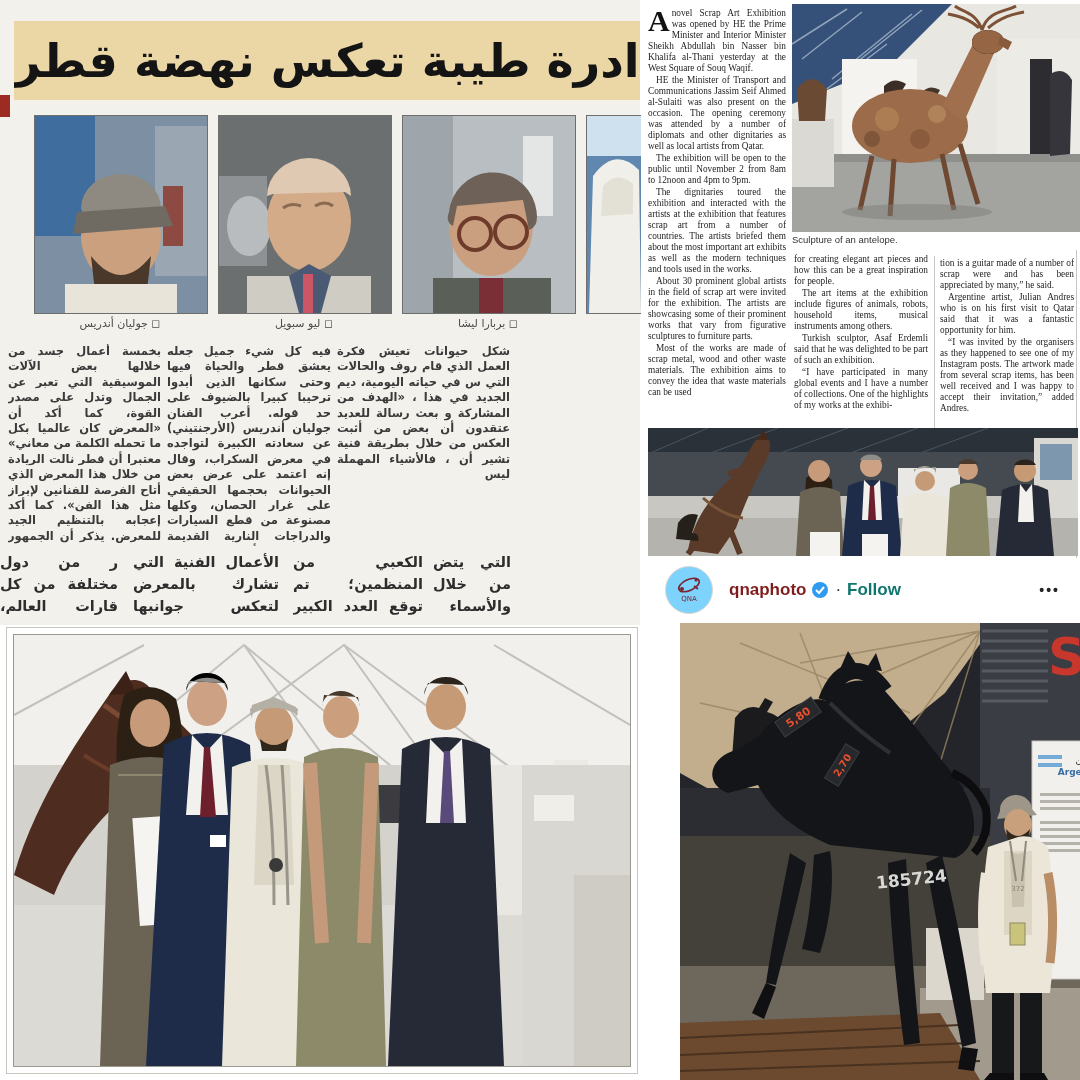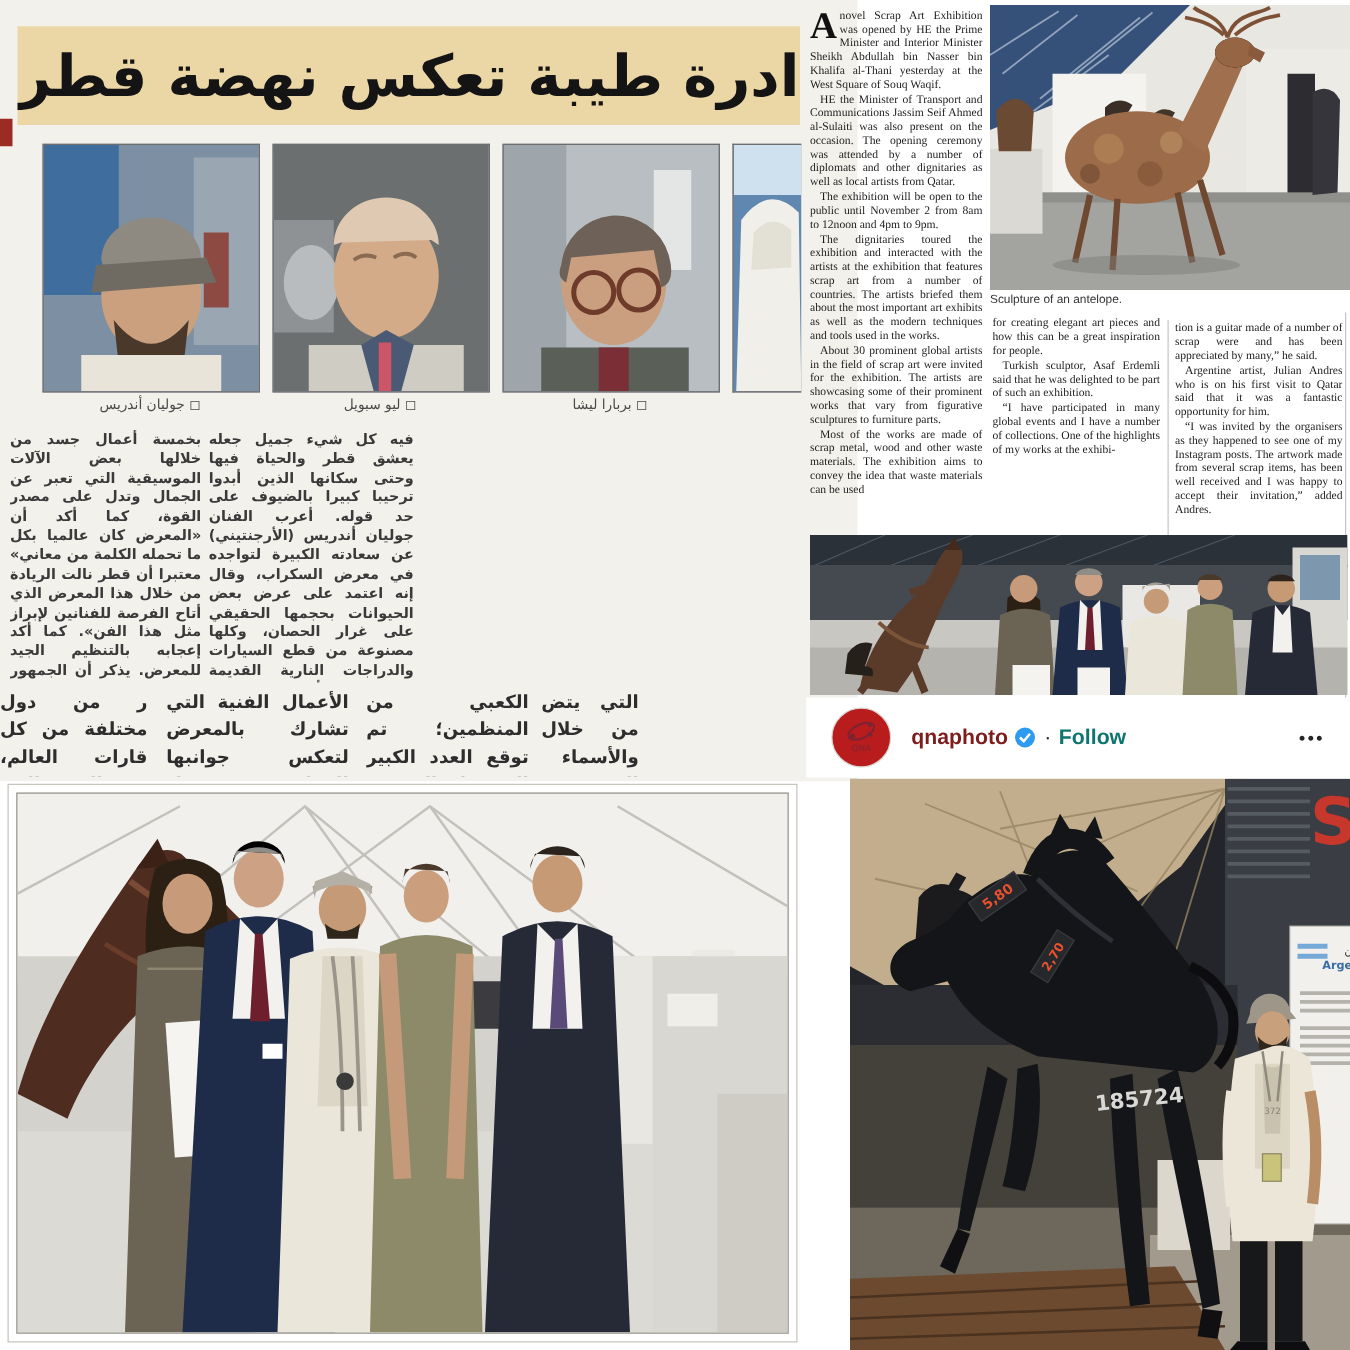--- a/index.html
+++ b/index.html
@@ -1,21 +1,21 @@
 <!DOCTYPE html>
 <html><head>
 <meta charset="utf-8">
 <style>
   html,body{margin:0;padding:0;background:#ffffff;}
   #canvas{position:relative;width:1080px;height:1080px;background:#ffffff;overflow:hidden;
           font-family:"Liberation Sans",sans-serif;}
   .abs{position:absolute;}
 
   
-  .np{left:0;top:0;width:640px;height:625px;background:#f3f1ec;padding-left:46px;}
+  .np{left:0;top:0;width:640px;height:625px;background:#f3f1ec;}
   .np-headline{left:14px;top:21px;width:626px;height:79px;background:#ebd7a5;
     display:flex;align-items:center;justify-content:center;overflow:hidden;}
   .np-headline span{font-family:"DejaVu Sans",sans-serif;font-weight:bold;font-size:46px;
     color:#141414;direction:rtl;white-space:nowrap;}
   .portrait{top:115px;height:197px;background:#8d99a5;border:1px solid #6e6e6e;overflow:hidden;}
   .pcap{top:317px;height:16px;font-family:"DejaVu Sans",sans-serif;font-size:11px;color:#4a4a4a;
     text-align:center;direction:rtl;}
   .ar-col{top:344px;height:202px;direction:rtl;text-align:justify;font-family:"DejaVu Sans",sans-serif;
     font-size:11.5px;line-height:15.4px;font-weight:600;color:#3a3a3a;overflow:hidden;}
   .ar-big{top:551px;height:70px;direction:rtl;text-align:justify;font-family:"DejaVu Sans",sans-serif;
@@ -25,21 +25,21 @@
   .eng{font-family:"Liberation Serif",serif;font-size:9.3px;line-height:11px;color:#1d1d1d;
     text-align:justify;}
   .eng p{margin:0 0 1px 0;text-indent:8px;}
   .eng p.first{text-indent:0;}
   .dropcap{float:left;font-size:30px;line-height:26px;padding-right:2px;font-weight:bold;color:#111;}
   .vrule{width:1px;background:#c9c7c2;}
   .caption{font-family:"Liberation Sans",sans-serif;font-size:9.5px;color:#333;}
 
   
   .ig{left:645px;top:558px;width:433px;height:64px;background:#fff;display:flex;align-items:center;}
-  .ig-avatar{width:46px;height:46px;border-radius:50%;border:1px solid #d9d6d2;background:#b91c1c;
+  .ig-avatar{width:46px;height:46px;border-radius:50%;border:1px solid #d9d6d2;background:#7dd3fc;
     margin-left:20px;display:flex;align-items:center;justify-content:center;}
   .ig-user{font-weight:bold;font-size:17px;color:#7f1d1d;margin-left:16px;}
   .ig-follow{color:#0f766e;font-size:17px;font-weight:bold;margin-left:6px;}
   .ig-sep{color:#262626;font-size:17px;margin-left:6px;}
   .ig-dots{margin-left:auto;margin-right:18px;color:#262626;font-size:14px;letter-spacing:2px;font-weight:bold;}
 
   
   .photo-frame{background:#ffffff;border:1px solid #c8c5bf;padding:6px;}
   .photo-inner{border:1px solid #9b988f;overflow:hidden;background:#ddd;}
 
@@ -104,20 +104,21 @@
 
     <div class="abs portrait" style="left:586px;width:54px;border-right:none;">
       <svg width="54" height="197" viewBox="0 0 54 197">
         <rect width="54" height="197" fill="#5f87b0"></rect>
         <rect x="0" y="0" width="54" height="40" fill="#cfe0ee"></rect>
         <path d="M6,60 q22,-30 46,-6 l2,143 -52,0 Z" fill="#f0efe9"></path>
         <path d="M16,70 q14,-16 30,-2 l0,30 -32,2 Z" fill="#e3e0d6"></path>
       </svg>
     </div>
 
+    <div class="abs ar-col" style="left:337px;width:173px;">شكل حيوانات تعيش فكرة العمل الذي قام روف والحالات التي س في حياته اليومية، ديم الجديد في هذا ، «الهدف من المشاركة و بعث رسالة للعديد عتقدون أن بعض من أثبت العكس من خلال بطريقة فنية تشير أن ، فالأشياء المهملة ليس</div>
     <div class="abs ar-col" style="left:167px;width:164px;">فيه كل شيء جميل جعله يعشق قطر والحياة فيها وحتى سكانها الذين أبدوا ترحيبا كبيرا بالضيوف على حد قوله. أعرب الفنان جوليان أندريس (الأرجنتيني) عن سعادته الكبيرة لتواجده في معرض السكراب، وقال إنه اعتمد على عرض بعض الحيوانات بحجمها الحقيقي على غرار الحصان، وكلها مصنوعة من قطع السيارات والدراجات النارية القديمة جمعها من أصدقائه وبعض أقربائه ومعارفه، وأضاف أن «تنظيم المعرض فاق كل التوقعات، وأن المشاركين تميزوا عن بعضهم</div>
     <div class="abs ar-col" style="left:8px;width:153px;">بخمسة أعمال جسد من خلالها بعض الآلات الموسيقية التي تعبر عن الجمال وتدل على مصدر القوة، كما أكد أن «المعرض كان عالميا بكل ما تحمله الكلمة من معاني» معتبرا أن قطر نالت الريادة من خلال هذا المعرض الذي أتاح الفرصة للفنانين لإبراز مثل هذا الفن». كما أكد إعجابه بالتنظيم الجيد للمعرض. يذكر أن الجمهور سيكون على موعد مع أعمال فنية حية مستوحاة من البيئة القطرية مثل المها، والخيل، والصقر، وسيتعرف الزوار على طرق تحويل المهملات إلى تحف بديعة</div>
 
     <div class="abs ar-big" style="left:433px;width:78px;">التي يتض من خلال والأسماء ال</div>
     <div class="abs ar-big" style="left:293px;width:130px;">الكعبي من المنظمين؛ تم توقع العدد الكبير الذي زار المعرض حيث كان الإقبال</div>
     <div class="abs ar-big" style="left:133px;width:146px;">الأعمال الفنية التي تشارك بالمعرض لتعكس جوانبها الإبداعية ويتحول المعرض</div>
     <div class="abs ar-big" style="left:0px;width:118px;">ر من دول مختلفة من كل قارات العالم، من الدور الذي يلعبه</div>
   </div>
 
   <div class="abs photo-frame" style="left:6px;top:627px;width:632px;height:447px;box-sizing:border-box;">
@@ -237,20 +238,21 @@
       </g>
     </svg>
   </div>
   <div class="abs caption" style="left:792px;top:234px;width:288px;">Sculpture of an antelope.</div>
 
   <div class="abs vrule" style="left:934px;top:256px;height:176px;"></div>
   <div class="abs vrule" style="left:1076px;top:250px;height:372px;"></div>
 
   <div class="abs eng" style="left:794px;top:254px;width:134px;height:176px;overflow:hidden;">
     <p class="first">for creating elegant art pieces and how this can be a great inspiration for people.</p>
+    <p>The art items at the exhibition include figures of animals, robots, household items, musical instruments among others.</p>
     <p>Turkish sculptor, Asaf Erdemli said that he was delighted to be part of such an exhibition.</p>
     <p>“I have participated in many global events and I have a number of collections. One of the highlights of my works at the exhibi-</p>
   </div>
   <div class="abs eng" style="left:940px;top:258px;width:134px;height:176px;overflow:hidden;">
     <p class="first">tion is a guitar made of a number of scrap were and has been appreciated by many,” he said.</p>
     <p>Argentine artist, Julian Andres who is on his first visit to Qatar said that it was a fantastic opportunity for him.</p>
     <p>“I was invited by the organisers as they happened to see one of my Instagram posts. The artwork made from several scrap items, has been well received and I was happy to accept their invitation,” added Andres.</p>
   </div>
 
   <div class="abs" style="left:648px;top:428px;width:430px;height:128px;">

